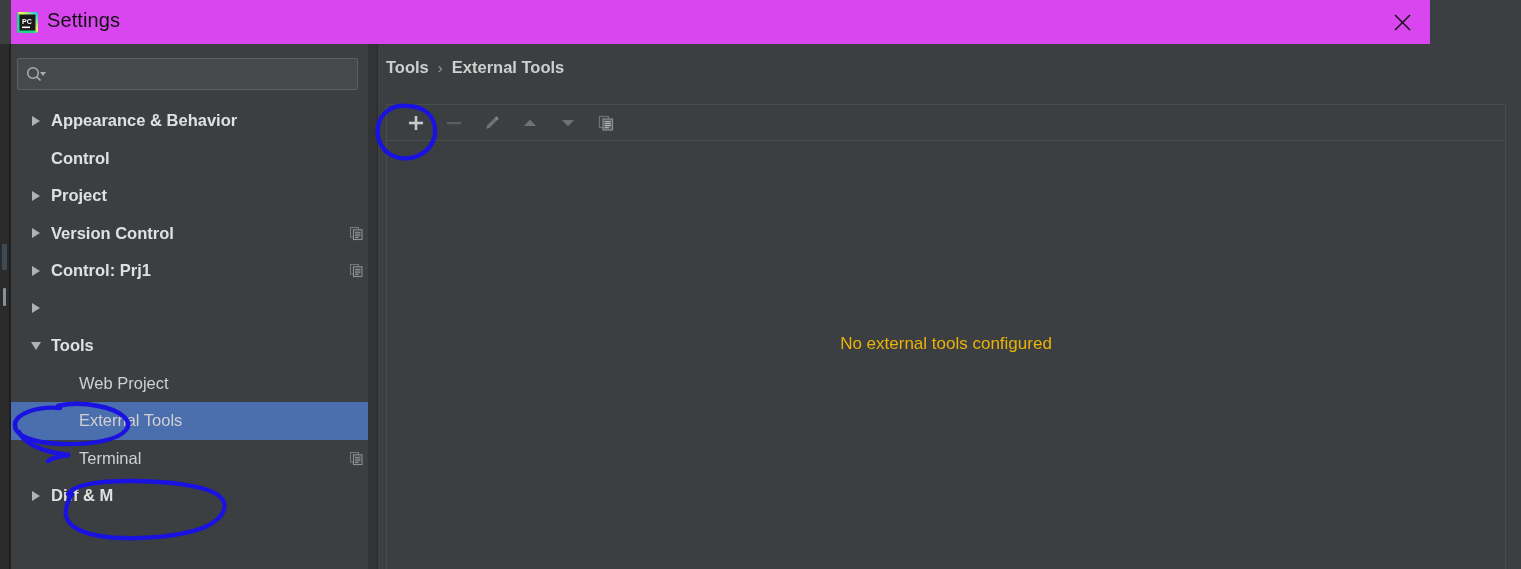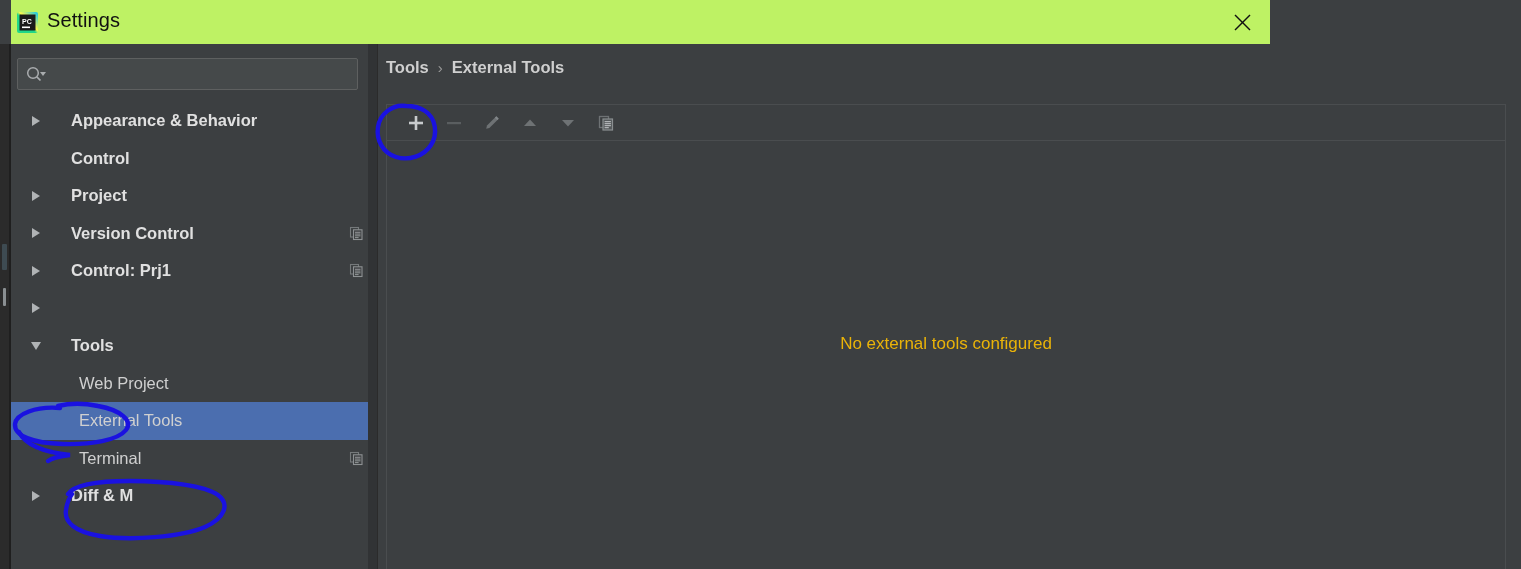--- a/index.html
+++ b/index.html
@@ -48,22 +48,22 @@
     position: absolute;
     left: 9px; top: 44px;
     width: 2px; height: 525px;
     background: #1f1f1f;
   }
 
   
   .titlebar {
     position: absolute;
     left: 11px; top: 0;
-    width: 1259px; height: 44px;
-    background: #bef264;
+    width: 1419px; height: 44px;
+    background: #d946ef;
     border-bottom: 1px solid #e3e3e3;
   }
   .title-icon {
     position: absolute;
     left: 6px; top: 12px;
     width: 21px; height: 21px;
   }
   .title-text {
     position: absolute;
     left: 36px; top: 9px;
@@ -153,21 +153,21 @@
     border-right: 5.5px solid transparent;
   }
   .tree-label {
     position: absolute;
     font-size: 16.5px;
     color: #d6d6d6;
     white-space: nowrap;
   }
   .tree-label.bold { font-weight: bold; color: #e0e0e0; }
   .tree-label.child { color: #d0d0d0; }
-  .lvl1 { left: 60px; }
+  .lvl1 { left: 40px; }
   .lvl2 { left: 68px; }
   .copy-badge {
     position: absolute;
     left: 338px;
     width: 15px; height: 15px;
   }
 
   
   .splitter {
     position: absolute;

